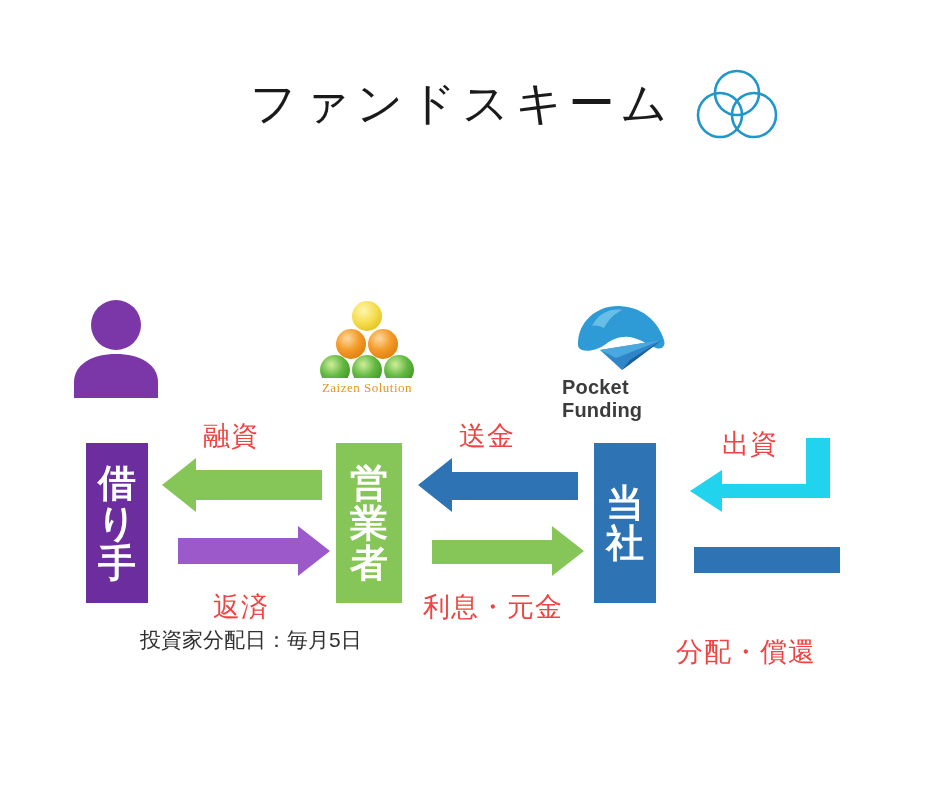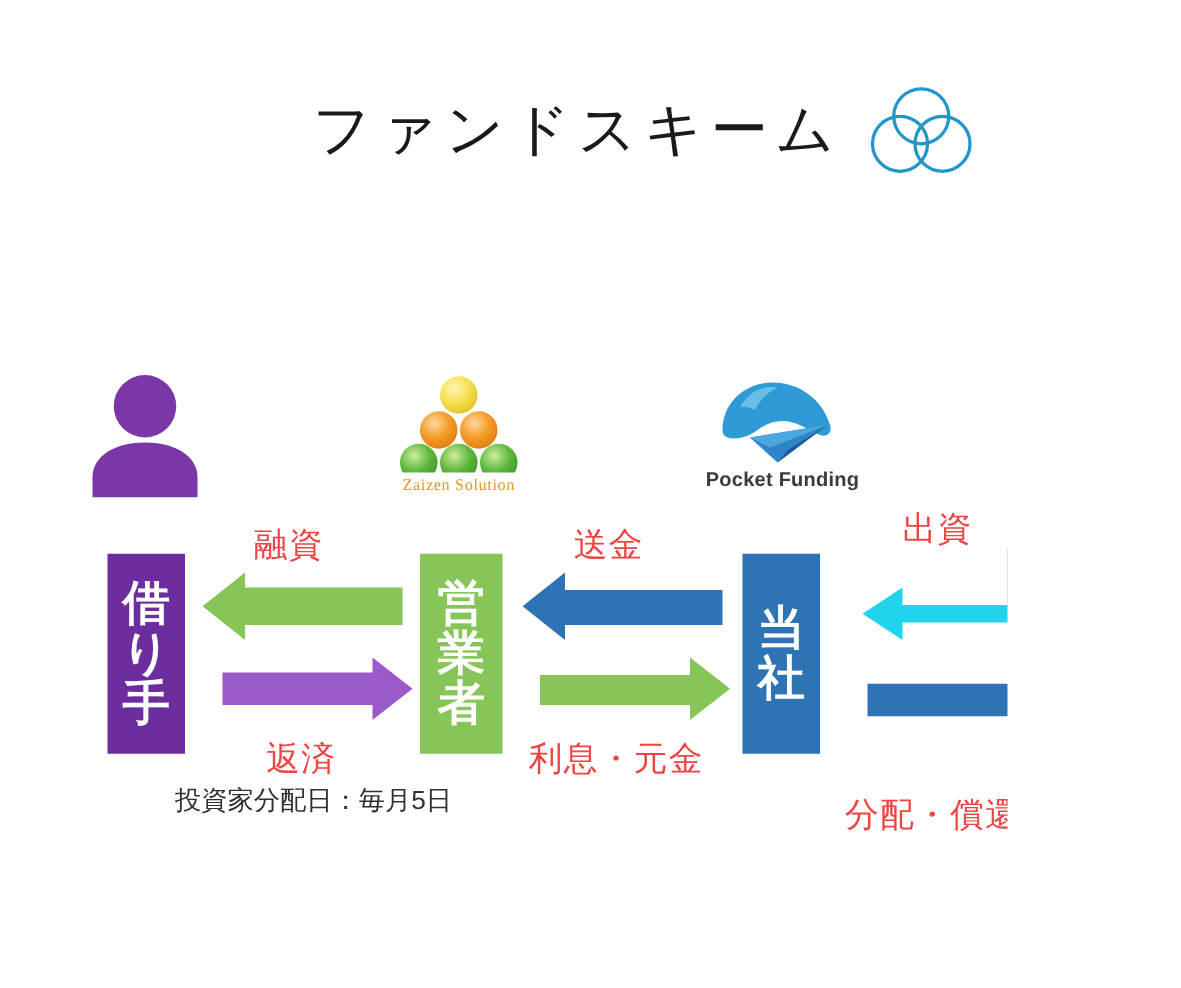--- a/index.html
+++ b/index.html
@@ -10,20 +10,21 @@
   body {
     font-family: "Liberation Sans", "DejaVu Sans", sans-serif;
     color: #262626;
   }
   #canvas {
     position: relative;
     width: 806px;
     height: 790px;
     background: #ffffff;
     overflow: hidden;
+    padding-left: 34px;
   }
 
   
   #title-row {
     position: absolute;
     left: 250px;
     top: 68px;
     display: flex;
     align-items: center;
     gap: 22px;
@@ -102,21 +103,21 @@
     color: #E8951F;
     letter-spacing: 0.5px;
     margin-top: 2px;
   }
   #logo-pocket {
     position: absolute; left: 562px; top: 296px;
     width: 128px;
     display: flex; flex-direction: column; align-items: center;
   }
   #logo-pocket-name {
-    font-size: 16px;
+    font-size: 20px;
     font-weight: 600;
     color: #3B3B3B;
     margin-top: 4px;
     letter-spacing: 0.2px;
   }
 
   
   .flow-label {
     position: absolute;
     font-size: 27px;
@@ -127,21 +128,21 @@
   .note-label {
     position: absolute;
     font-size: 21px;
     color: #303030;
     white-space: nowrap;
     letter-spacing: 0px;
   }
 
   #label-yushi   { left: 203px; top: 418px; }
   #label-sokin   { left: 459px; top: 418px; }
-  #label-shusshi { left: 722px; top: 405px; }
+  #label-shusshi { left: 722px; top: 426px; }
 
   #label-hensai  { left: 213px; top: 589px; }
   #label-risoku  { left: 423px; top: 589px; }
   #label-bunpai  { left: 676px; top: 589px; margin-top: 45px; }
 
   #note-payment  { left: 140px; top: 626px; }
   #note-distrib  { left: 641px; top: 628px; }
 
   
   #arrow-layer {

